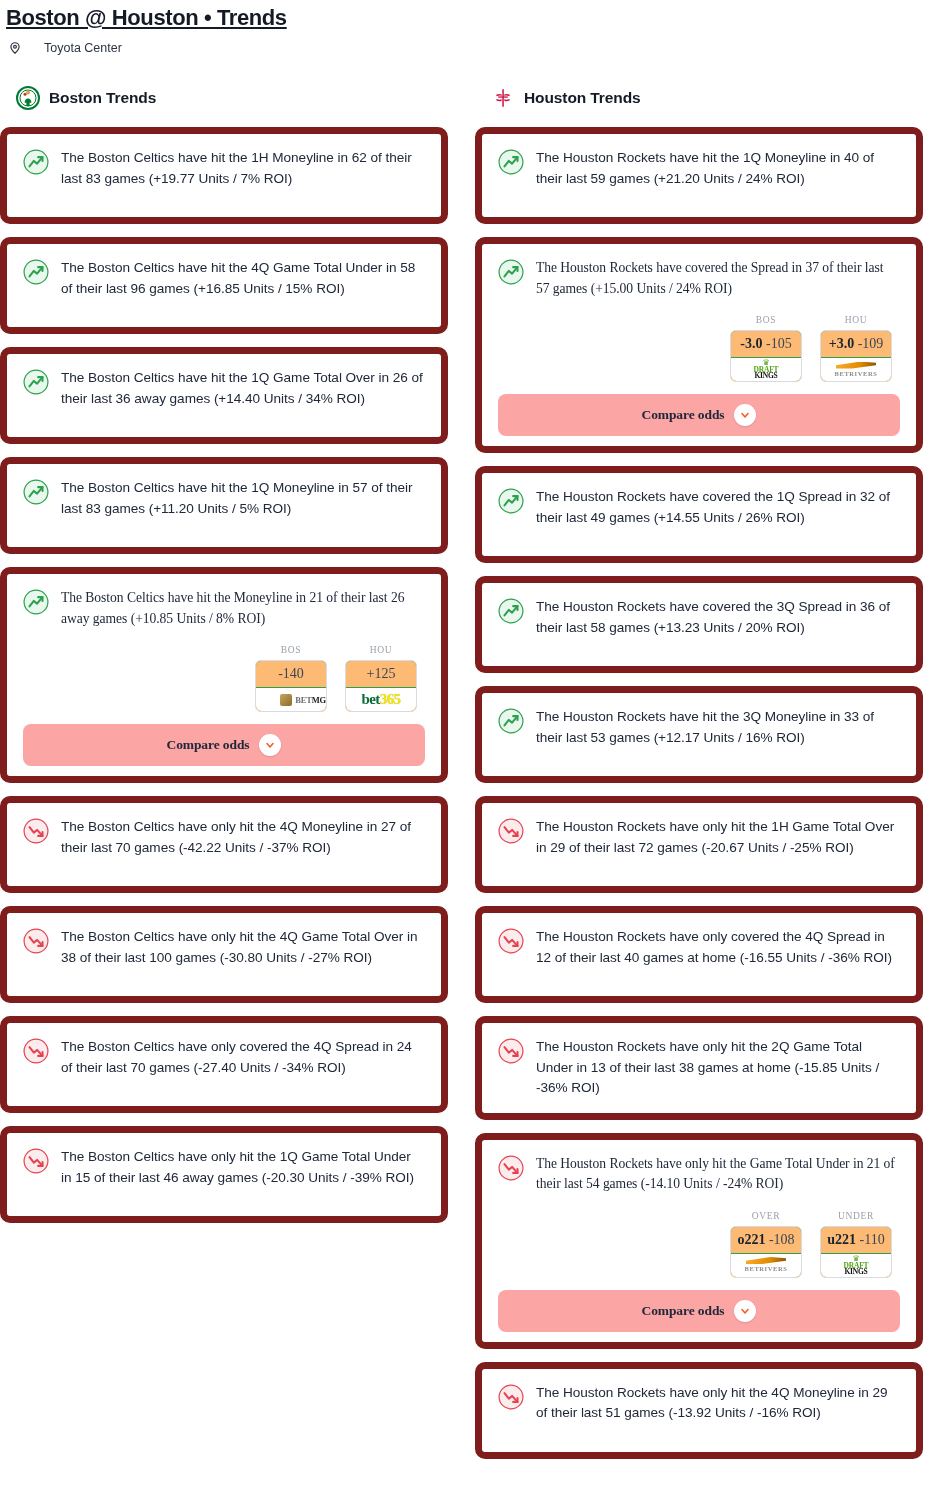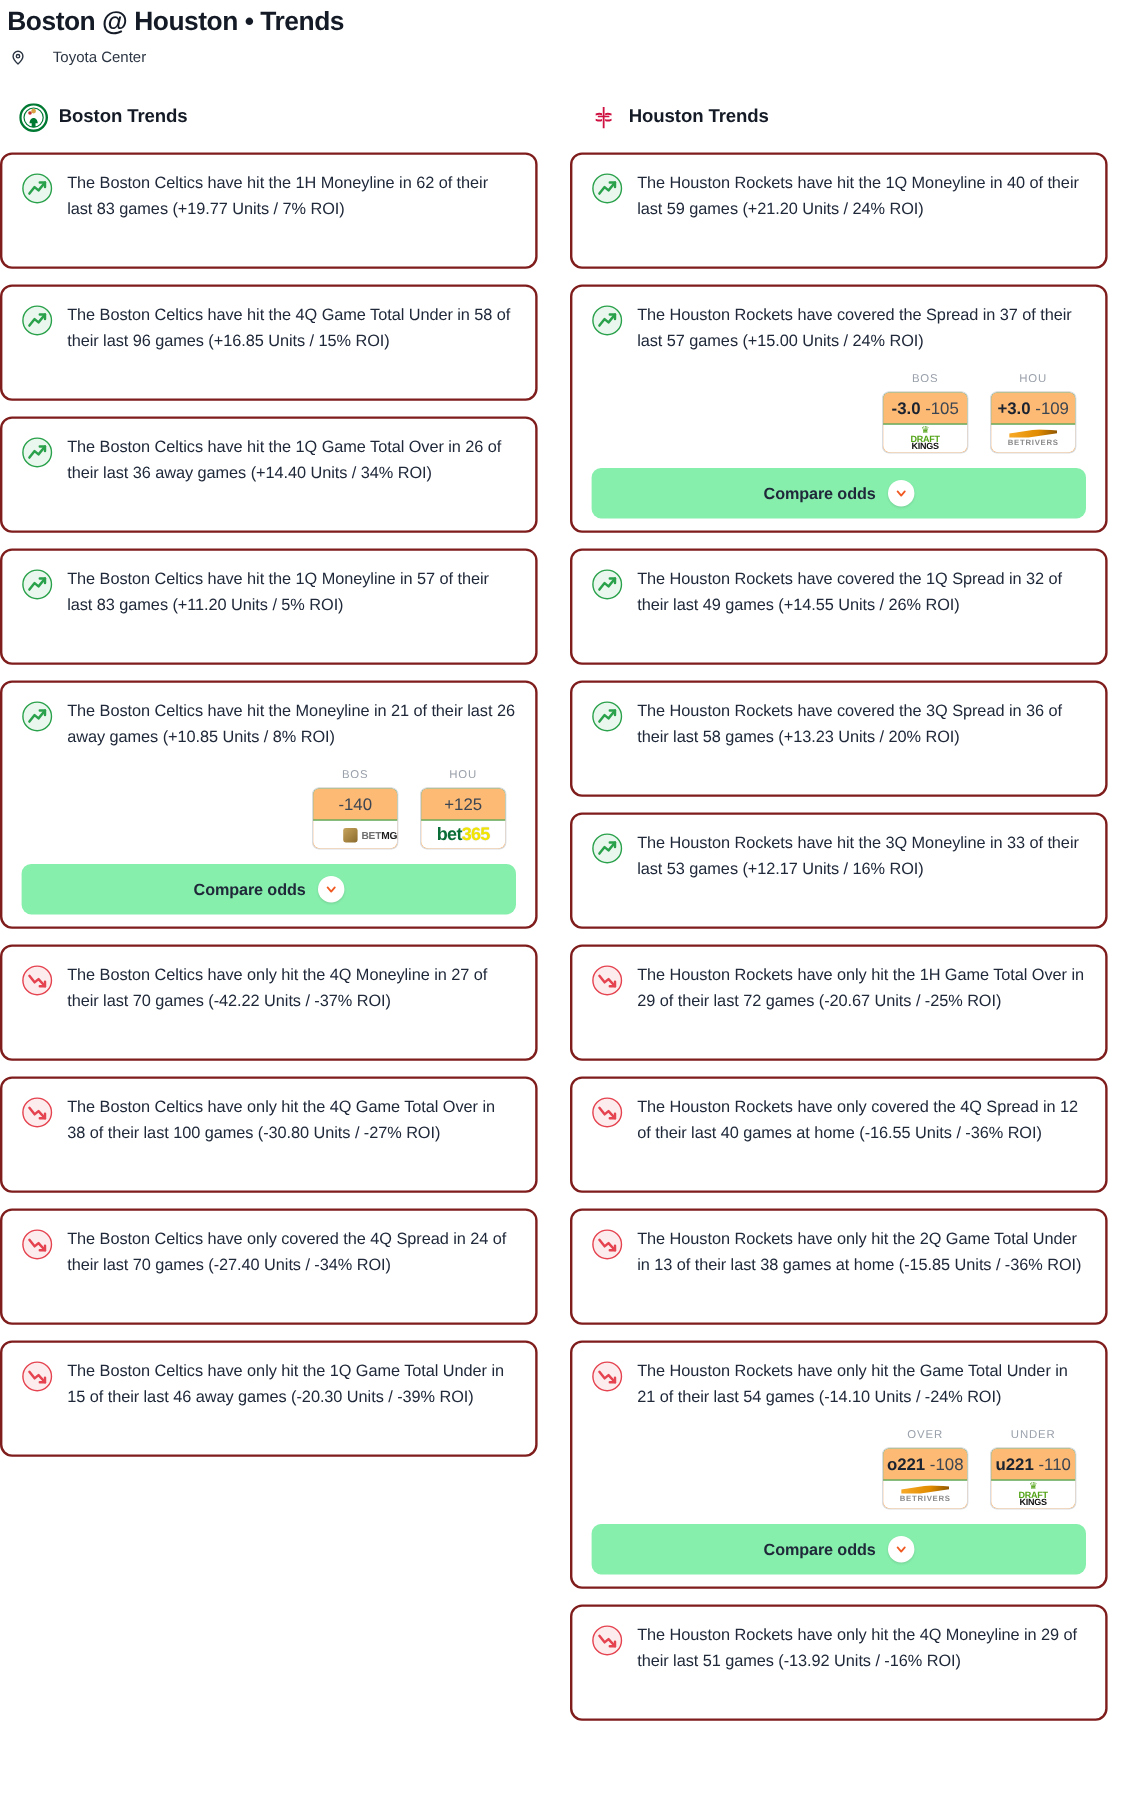--- a/index.html
+++ b/index.html
@@ -12,20 +12,21 @@
   }
   body { padding: 0 0 8px 0; }
 
   .page-header { padding: 4px 0 0 6px; }
   .page-title {
     font-size: 22px;
     font-weight: bold;
     letter-spacing: -0.4px;
     color: #141b26;
     line-height: 28px;
+    text-decoration: underline;
   }
   .venue-row {
     display: flex;
     align-items: center;
     gap: 22px;
     margin-top: 9px;
     padding-left: 2px;
   }
   .venue-text { font-size: 12.5px; color: #2b3442; }
   .pin-icon { width: 14px; height: 14px; display: block; }
@@ -53,27 +54,27 @@
   .col-header .title {
     font-size: 15.5px;
     font-weight: bold;
     color: #141b26;
     letter-spacing: -0.1px;
   }
 
   .card {
     position: relative;
     background: #fff;
-    border: 2px solid #7f1d1d;
+    border: 7px solid #7f1d1d;
     border-radius: 10px;
     margin-bottom: 13px;
     padding: 14px 16px 14px 16px;
     min-height: 97px;
   }
-  .card.with-odds { min-height: 97px; padding-bottom: 10px; }
+  .card.with-odds { min-height: 97px; padding-bottom: 10px; font-family: Liberation Serif, serif; }
 
   .trend-row { display: flex; gap: 12px; align-items: flex-start; }
   .trend-icon { flex: 0 0 26px; width: 26px; height: 26px; margin-top: 1px; }
   .trend-text {
     font-size: 13.6px;
     line-height: 20.5px;
     color: #20293a;
     letter-spacing: -0.05px;
   }
 
@@ -146,21 +147,21 @@
   .book-br { display: flex; flex-direction: column; align-items: center; line-height: 8px; }
   .book-br .swoosh {
     width: 40px; height: 7px;
     background: linear-gradient(100deg, #f5a623 10%, #e08b00 60%, #8a5200 100%);
     clip-path: polygon(0 55%, 62% 0, 100% 18%, 100% 52%, 40% 100%, 0 100%);
   }
   .book-br .t { font-size: 6.5px; font-weight: bold; color: #8c8c8c; letter-spacing: 0.6px; margin-top: 1px;}
 
   .compare {
     margin-top: 12px;
-    background: #86efac;
+    background: #fca5a5;
     border-radius: 8px;
     height: 42px;
     display: flex;
     align-items: center;
     justify-content: center;
     gap: 10px;
     cursor: pointer;
   }
   .compare .label { font-size: 13.5px; font-weight: bold; color: #20293a; letter-spacing: -0.1px; }
   .compare .chev {

